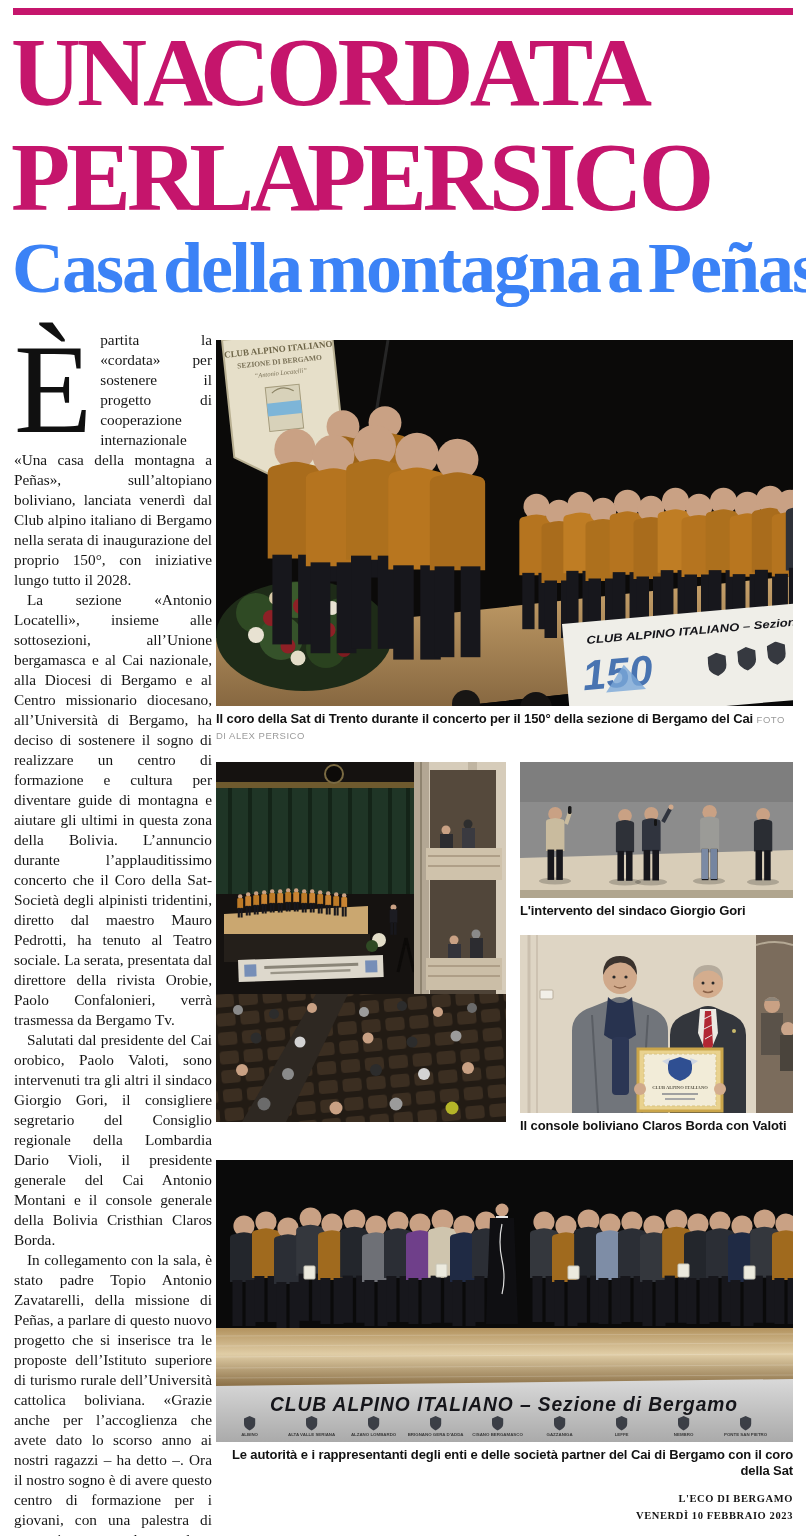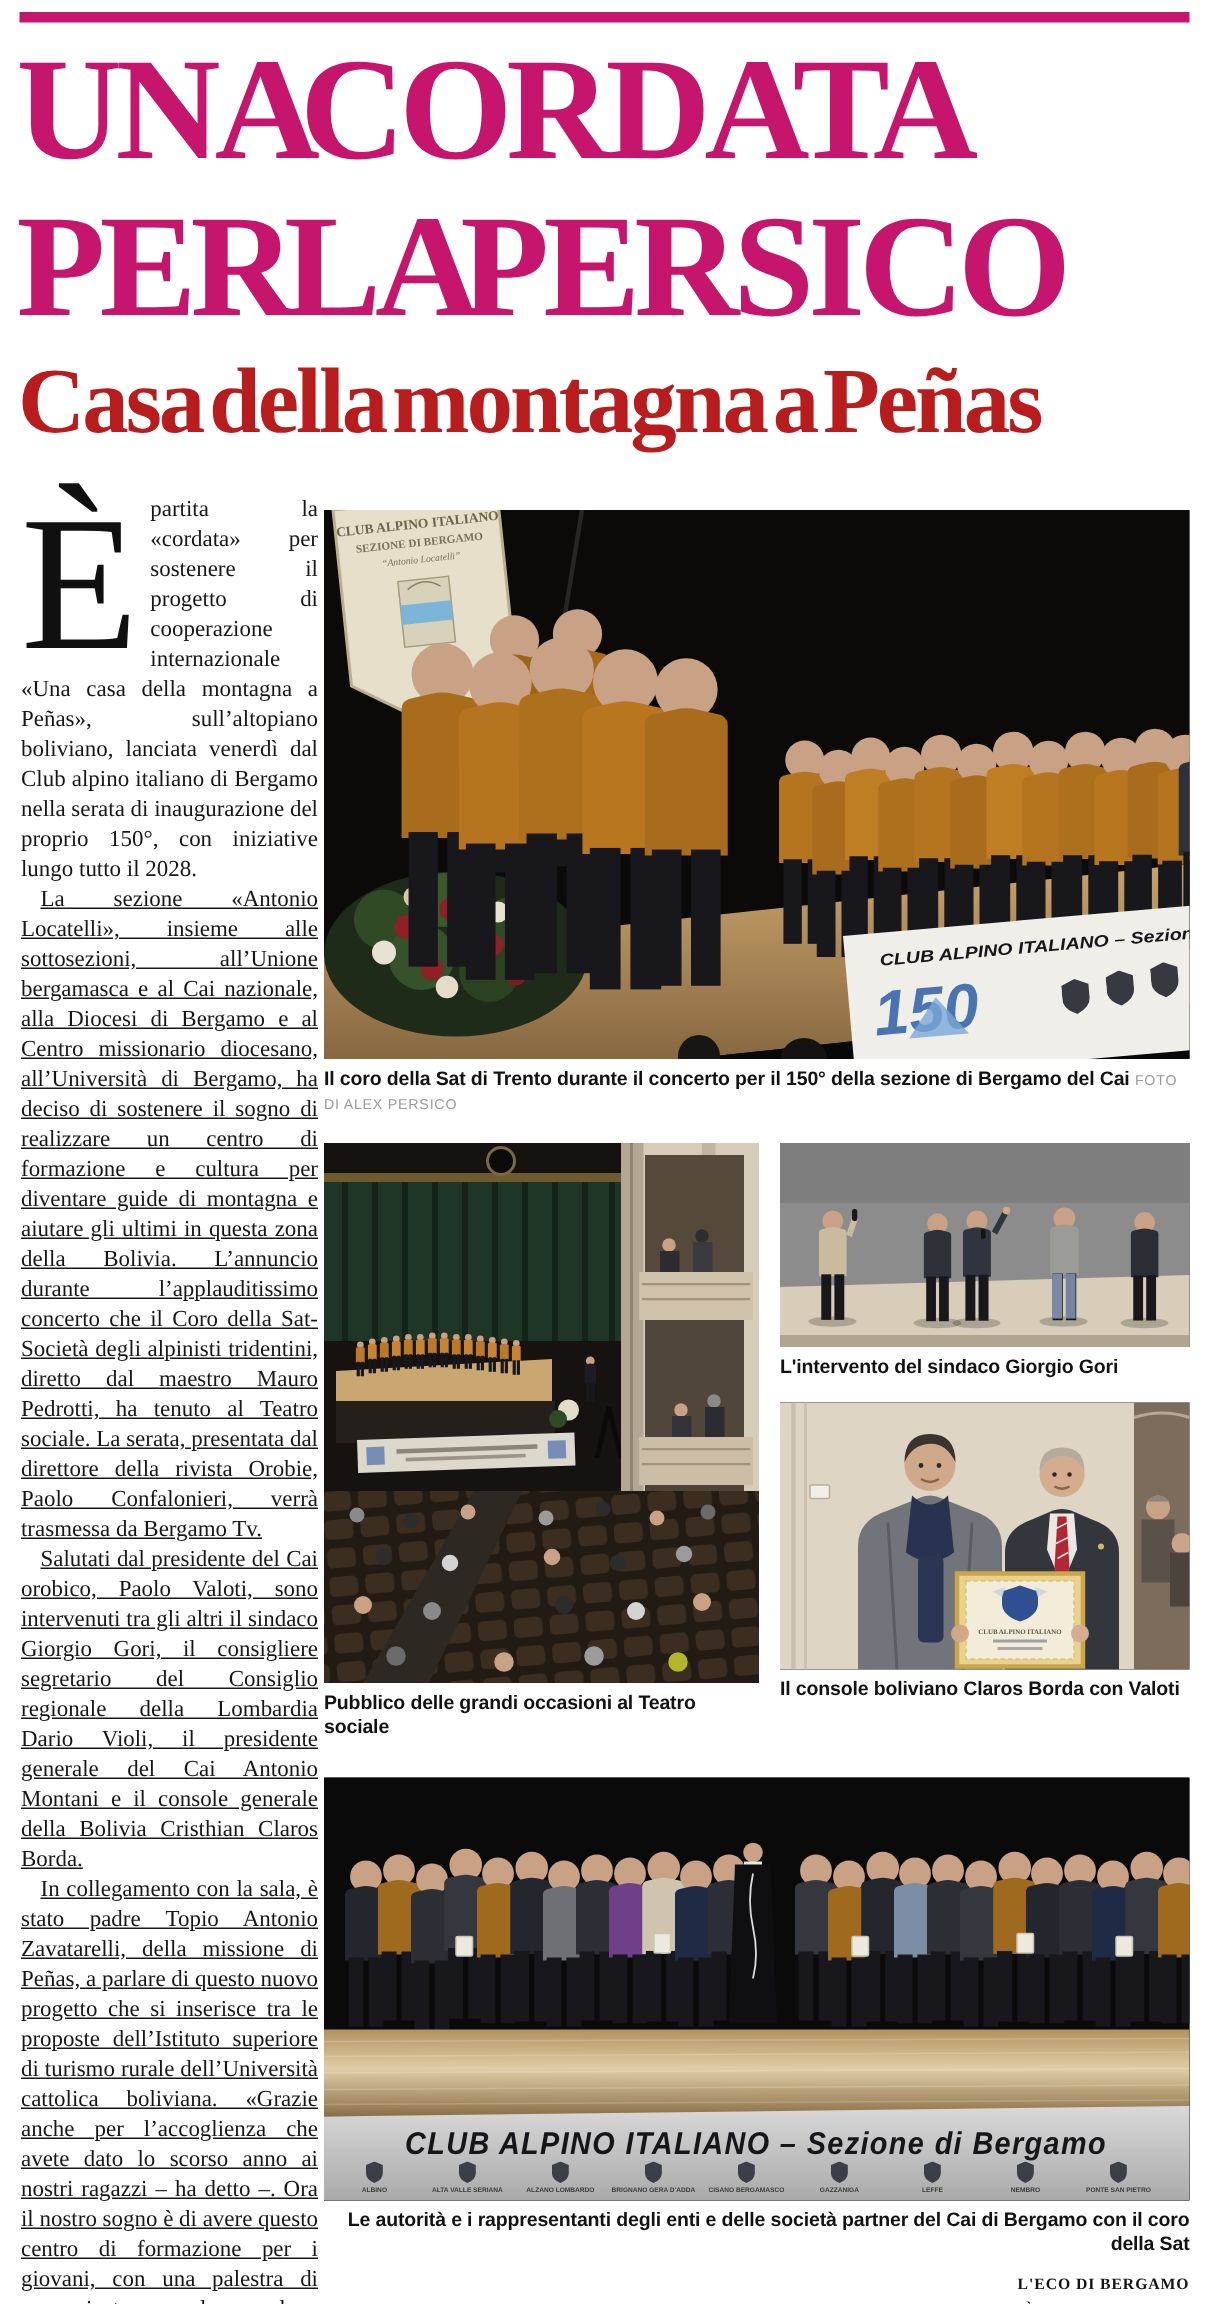--- a/index.html
+++ b/index.html
@@ -5,26 +5,26 @@
   html,body{margin:0;padding:0;background:#ffffff;}
   .page{position:relative;width:806px;height:1536px;background:#ffffff;overflow:hidden;
         font-family:"Liberation Serif",serif;}
   .top-rule{position:absolute;left:13px;top:8px;width:780px;height:7px;background:#c5156c;}
   .headline{position:absolute;left:11px;top:20px;width:788px;margin:0;
             font-family:"Liberation Serif",serif;font-weight:700;
             font-size:97px;line-height:105px;letter-spacing:-4px;word-spacing:-24px;
             color:#c5156c;white-space:nowrap;}
   .subhead{position:absolute;left:12px;top:238px;width:760px;margin:0;
            font-family:"Liberation Serif",serif;font-weight:700;
-           font-size:62px;line-height:60px;letter-spacing:-2px;word-spacing:-9px;
-           color:#b91c1c;white-space:nowrap;}
+           font-size:72px;line-height:60px;letter-spacing:-2px;word-spacing:-9px;
+           color:#3b82f6;white-space:nowrap;}
   .body-col{position:absolute;left:14px;top:330px;width:198px;
             font-size:15.3px;line-height:20px;text-align:justify;color:#161616;}
   .body-col p{margin:0;}
-  .indent{text-indent:13px;text-decoration:underline;}
+  .indent{text-indent:13px;}
   .dropcap{float:left;font-size:128px;line-height:102px;padding:8px 8px 6px 0;color:#101010;}
   .media-col{position:absolute;left:216px;top:340px;width:577px;}
   figure{margin:0;}
   svg.ph{display:block;background:#000;}
   .cap{margin-top:5px;font-family:"Liberation Sans",sans-serif;font-weight:700;
        font-size:13px;line-height:1.25;color:#121212;letter-spacing:-.1px;}
   .credit{font-weight:400;font-size:9.5px;color:#9b9b9b;letter-spacing:.5px;}
   .row{display:flex;gap:14px;margin-top:18px;}
   .leftcol{width:290px;}
   .rightcol{width:312px;}
@@ -268,21 +268,20 @@
                 <circle cx="72" cy="312" r="6" fill="#8a8a8a"></circle>
               <circle cx="160" cy="308" r="6" fill="#2c2c2c"></circle>
                 <circle cx="208" cy="312" r="6" fill="#d3d3d3"></circle>
               <circle cx="252" cy="306" r="6" fill="#c9a184"></circle>
               <circle cx="48" cy="342" r="6.5" fill="#6b6b6b"></circle>
                 <circle cx="120" cy="346" r="6.5" fill="#c9a184"></circle>
               <circle cx="180" cy="342" r="6.5" fill="#9b9b9b"></circle>
                 <circle cx="236" cy="346" r="6.5" fill="#b5b528"></circle>
             </g>
           </svg>
-          <figcaption class="cap">Pubblico delle grandi occasioni al Teatro sociale</figcaption>
         </figure>
       </div>
 
       <div class="rightcol">
 
         <figure>
           <svg class="ph" width="273" height="136" viewBox="0 0 273 136">
             <rect width="273" height="136" fill="#8c8c8c"></rect>
             <rect width="273" height="40" fill="#7e7e7e"></rect>
             <polygon points="0,96 273,88 273,136 0,136" fill="#d8cdb8"></polygon>

